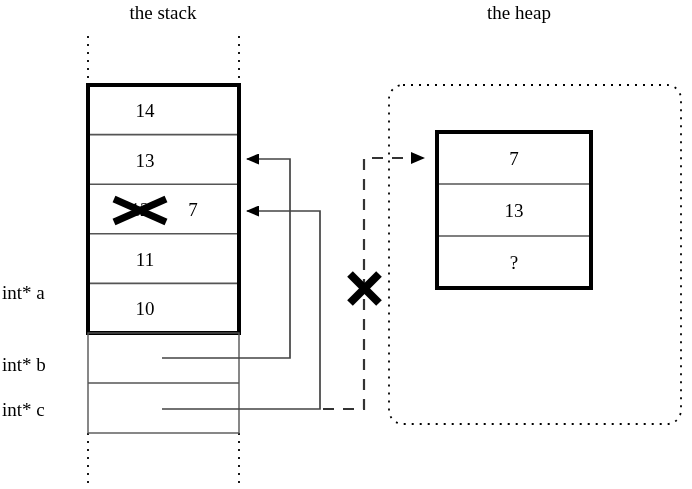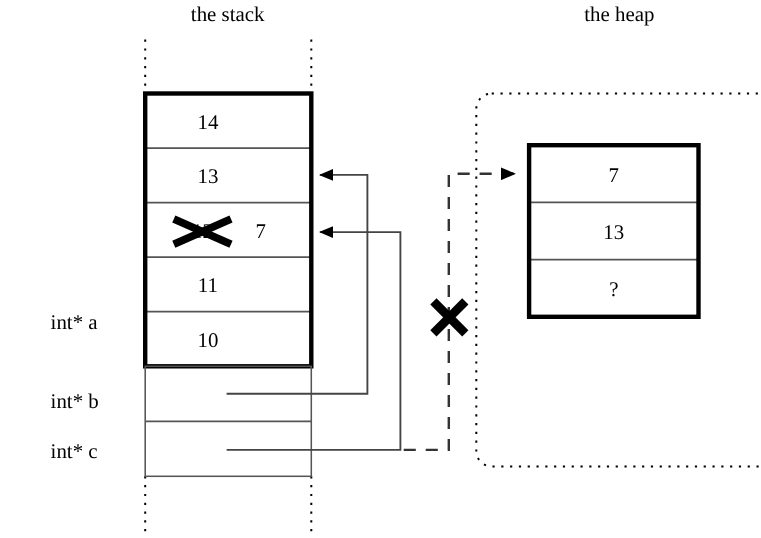--- a/index.html
+++ b/index.html
@@ -10,21 +10,20 @@
   body {
     width: 692px;
     height: 489px;
     font-family: "Liberation Serif", "DejaVu Serif", serif;
     overflow: hidden;
   }
   #diagram-root {
     position: relative;
     width: 576px;
     height: 489px;
-    margin-left: 44px;
   }
   svg#memory-diagram {
     display: block;
     width: 692px;
     height: 489px;
   }
   .title-text {
     font-family: "Liberation Serif", "DejaVu Serif", serif;
     font-size: 19px;
     fill: #000000;

